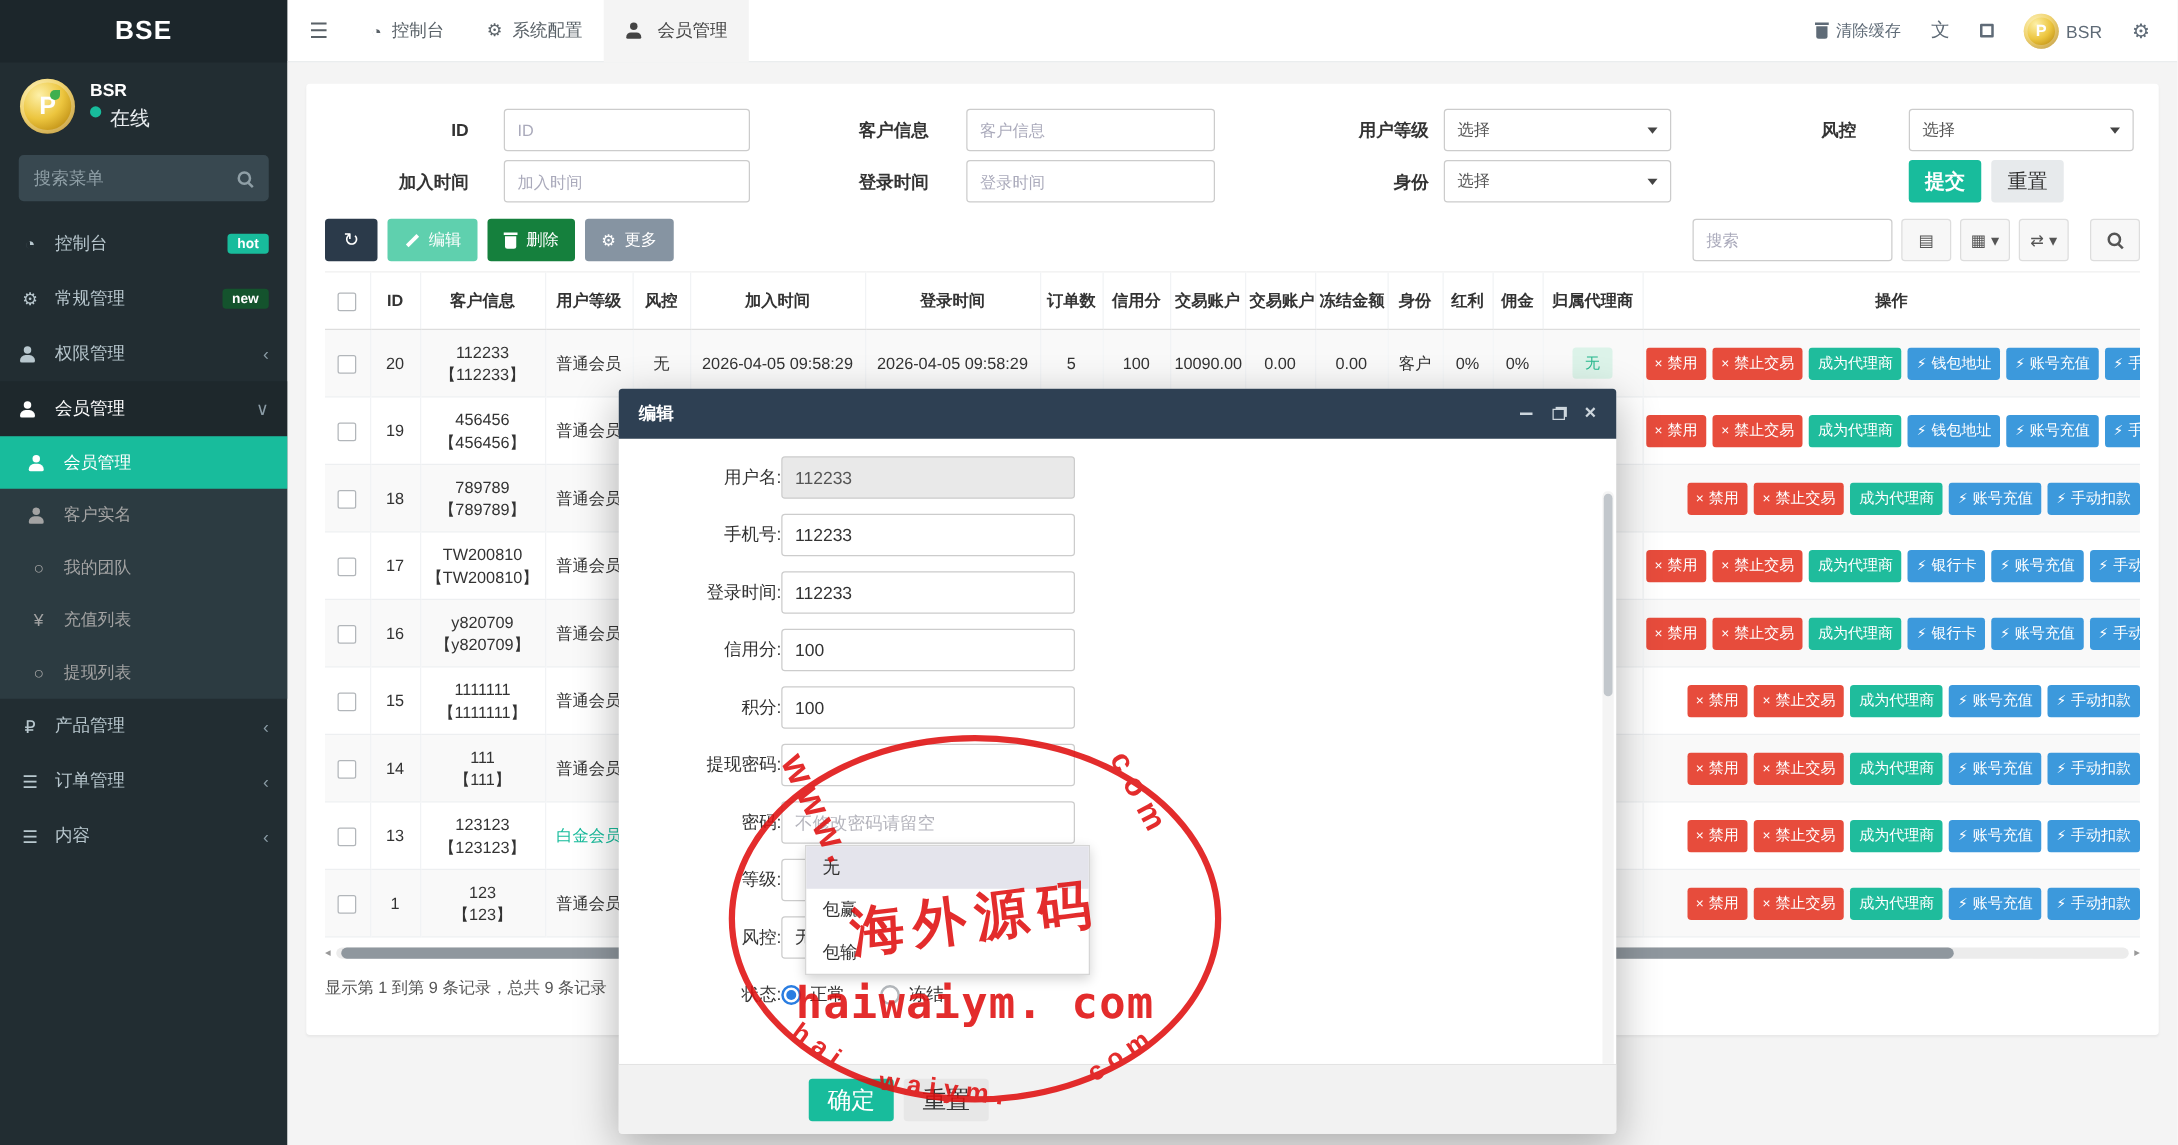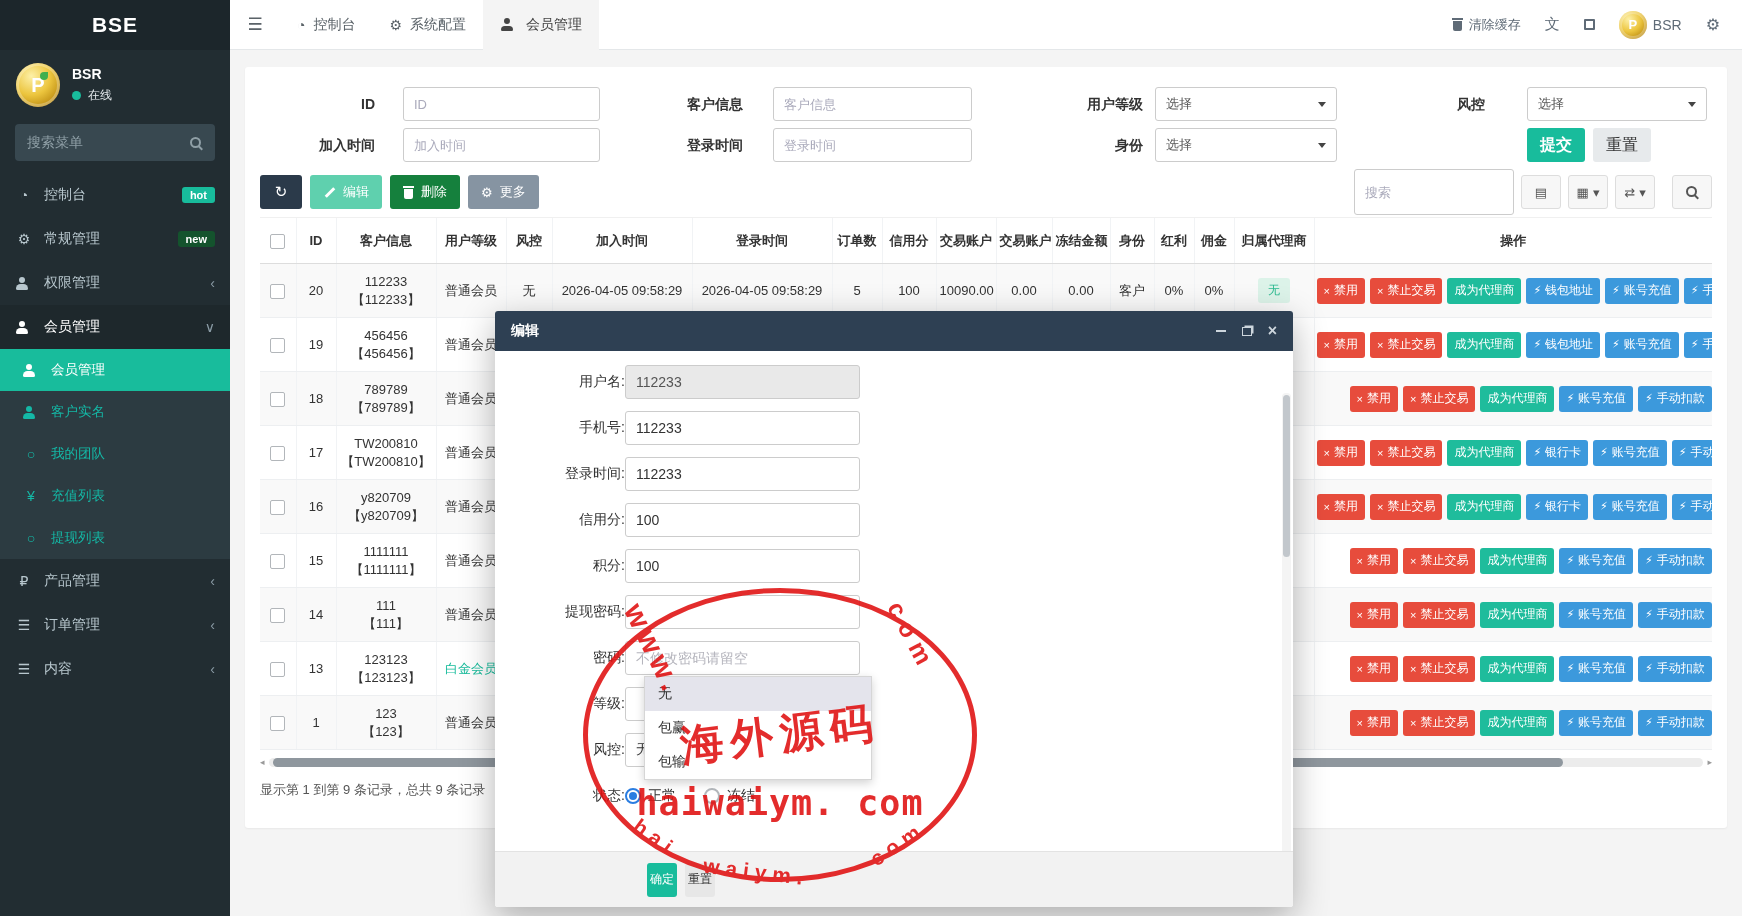--- a/index.html
+++ b/index.html
@@ -7,32 +7,32 @@
   body{font-family:"Liberation Sans","DejaVu Sans",sans-serif;background:#f4f4f4;font-size:14px;color:#333}
   #app{display:flex;height:100%}
   
   aside{width:230px;flex:0 0 230px;background:#222d32;color:#b8c7ce;display:flex;flex-direction:column}
   .brand{height:50px;background:#1c262b;color:#fff;font-size:21px;font-weight:bold;display:flex;align-items:center;justify-content:center;letter-spacing:1px}
   .userpanel{display:flex;gap:12px;padding:13px 16px 11px;align-items:center}
   .avatar{width:44px;height:44px;border-radius:50%;background:radial-gradient(circle at 35% 30%,#fdf0a8,#ecc53e 45%,#bb8a10 80%,#8a6508);display:flex;align-items:center;justify-content:center;color:#fff;font-weight:bold;font-size:20px;position:relative;box-shadow:inset 0 0 0 3px rgba(255,255,255,.28)}
   .avatar .leaf{position:absolute;width:8px;height:8px;background:#3faf4e;border-radius:60% 0 60% 60%;top:9px;right:12px}
   .avatar.sm{width:28px;height:28px;font-size:13px}
   .uname{color:#fff;font-size:14px;font-weight:bold}
-  .ustatus{font-size:12px;color:#e8ecef;display:flex;align-items:center;gap:7px;margin-top:5px}
+  .ustatus{font-size:16px;color:#e8ecef;display:flex;gap:7px;margin-top:5px}
   .dot{width:9px;height:9px;border-radius:50%;background:#18bc9c}
   .sidesearch{margin:6px 15px 12px;background:#384850;border-radius:4px;height:37px;display:flex;align-items:center;justify-content:space-between;padding:0 12px;color:#8f9fa6;font-size:14px}
   .menu-item{height:44px;display:flex;align-items:center;padding:0 15px;font-size:14px;cursor:pointer;gap:11px;color:#b8c7ce}
   .menu-item .lbl{flex:1}
   .menu-item .ch-ico{width:18px;text-align:center;font-size:14px;flex:0 0 18px}
   .menu-item.parent-open{background:#1e282c;color:#fff}
   .badge{font-size:11px;color:#fff;padding:2px 8px;border-radius:3px;font-weight:bold}
   .badge.teal{background:#18bc9c}.badge.purple{background:#14532d}
   .chev{color:#8a9ba5;font-size:14px}
   .submenu{background:#2c3b41}
-  .submenu .menu-item{height:42px;padding-left:22px;color:#14b8a6;font-size:13.5px}
+  .submenu .menu-item{height:42px;padding-left:22px;color:#a3a3a3;font-size:13.5px}
   .submenu .menu-item.active{background:#18bc9c;color:#fff}
   
   .ico-user{width:14px;height:13px;position:relative;display:inline-block;flex:0 0 18px}
   .ico-user::before{content:"";position:absolute;left:4px;top:0;width:6px;height:6px;border-radius:50%;background:currentColor}
   .ico-user::after{content:"";position:absolute;left:1px;bottom:0;width:12px;height:5.5px;border-radius:6px 6px 2px 2px;background:currentColor}
   .ico-search{width:14px;height:14px;position:relative;display:inline-block}
   .ico-search::before{content:"";position:absolute;left:1px;top:1px;width:7px;height:7px;border:2px solid currentColor;border-radius:50%}
   .ico-search::after{content:"";position:absolute;right:0;bottom:1px;width:5px;height:2px;background:currentColor;transform:rotate(45deg)}
   .ico-trash{width:11px;height:13px;position:relative;display:inline-block}
   .ico-trash::before{content:"";position:absolute;top:0;left:0;right:0;height:2px;background:currentColor}
@@ -68,21 +68,21 @@
   .btn-submit{background:#18bc9c;color:#fff}
   .btn-reset{background:#e7eaec;color:#333;font-weight:normal}
   
   .toolbar{position:absolute;left:15px;right:15px;top:108px;height:34px;display:flex;gap:8px;align-items:center}
   .tbtn{height:34px;border-radius:3px;display:flex;align-items:center;gap:7px;padding:0 13px;color:#fff;font-size:13px;border:none;cursor:pointer}
   .tbtn.refresh{background:#2b3a4a;width:42px;justify-content:center;padding:0;font-size:15px}
   .tbtn.edit{background:#5fd0ae}
   .tbtn.del{background:#15803d}
   .tbtn.more{background:#8694a2}
   .tool-right{margin-left:auto;display:flex;gap:7px;align-items:center}
-  .search-inp{width:160px;height:46px;border:1px solid #ccc;border-radius:3px;padding:0 10px;font-size:13px;outline:none}
+  .search-inp{width:160px;height:34px;border:1px solid #ccc;border-radius:3px;padding:0 10px;font-size:13px;outline:none}
   .search-inp::placeholder{color:#aab}
   .sqbtn{min-width:40px;height:34px;border:1px solid #ddd;background:#f7f7f7;border-radius:3px;display:flex;align-items:center;justify-content:center;color:#555;gap:4px;font-size:13px;cursor:pointer}
   .sqbtn.last{margin-left:10px}
   
   .tbl{position:absolute;left:15px;top:150px;width:1452px}
   table{border-collapse:collapse;table-layout:fixed;width:1452px;font-size:13px;color:#333}
   th{height:46px;font-weight:bold;border-bottom:1px solid #ddd;border-top:1px solid #f0f0f0;text-align:center;padding:0 3px;overflow:hidden;white-space:nowrap}
   td{height:54px;border-bottom:1px solid #edeff1;text-align:center;padding:0 3px;overflow:hidden;white-space:nowrap}
   th+th,td+td{border-left:1px solid #f1f3f5}
   tr.odd{background:#f9f9f9}
@@ -112,21 +112,21 @@
   .m-label{flex:0 0 130px;text-align:right;font-size:14px;color:#333;}
   .m-ctrl{width:235px;height:34px;border:1px solid #ccc;border-radius:3px;padding:0 10px;font-size:14px;color:#333;background:#fff;outline:none}
   .m-ctrl::placeholder{color:#b5b5bd}
   .m-ctrl.dis{background:#e9e9e9;color:#555}
   .m-select{display:flex;align-items:center;justify-content:space-between;cursor:pointer}
   .m-radio{display:flex;align-items:center;gap:7px;margin-right:28px;font-size:14px;color:#333;cursor:pointer}
   .rad{width:16px;height:16px;border-radius:50%;border:2px solid #b4b8bc;position:relative;background:#fff;display:inline-block}
   .rad.on{border-color:#2a7de1}
   .rad.on::after{content:"";position:absolute;inset:2px;background:#2a7de1;border-radius:50%}
   .m-foot{position:absolute;left:0;right:0;bottom:0;height:56px;background:#f2f2f2;border-top:1px solid #e3e3e3;display:flex;align-items:center;padding-left:152px;gap:8px;border-radius:0 0 3px 3px}
-  .m-btn{height:34px;padding:0 3px;border-radius:3px;font-size:12px;border:none;cursor:pointer}
+  .m-btn{height:34px;padding:0 15px;border-radius:3px;font-size:19px;border:none;cursor:pointer}
   .m-btn.ok{background:#18bc9c;color:#fff}
   .m-btn.rst{background:#e7e7e7;color:#333}
   #dropdown{position:absolute;left:149px;top:325px;width:228px;background:#fff;border:1px solid #d6d6d6;box-shadow:0 3px 9px rgba(0,0,0,.18);z-index:6}
   .dd-item{height:34px;display:flex;align-items:center;padding:0 13px;font-size:14px;color:#333;cursor:pointer}
   .dd-item.hl{background:#e4e4ec}
   .m-scroll{position:absolute;right:2px;top:42px;width:9px;height:496px;background:#f4f4f4;border-radius:4px}
   .m-thumb{position:absolute;top:2px;left:1px;width:7px;height:162px;background:#c2c7cc;border-radius:4px}
   
   .stamp{position:absolute;left:345px;top:530px;width:410px;height:310px;z-index:100;pointer-events:none;color:#e01010;opacity:.88}
   .stamp .ring{position:absolute;inset:8px;border:5px solid currentColor;border-radius:50%}

